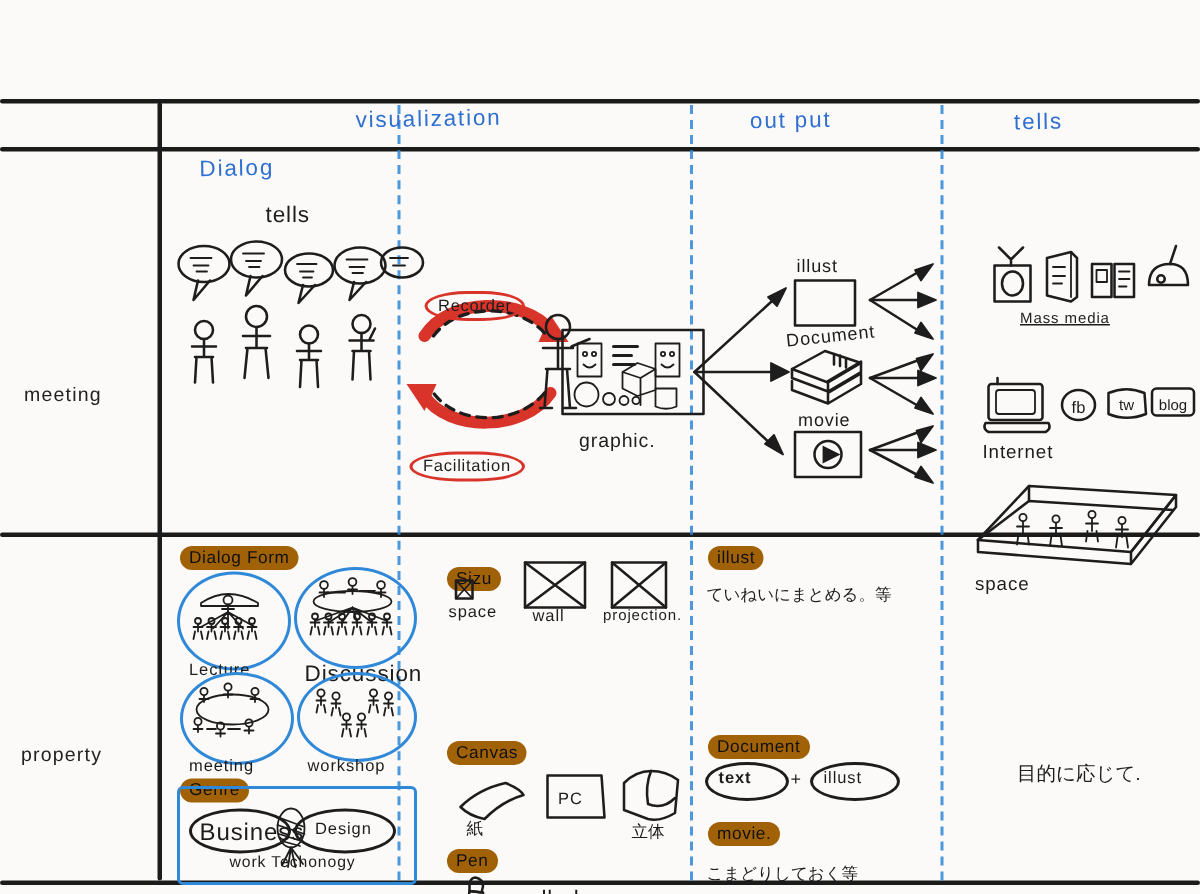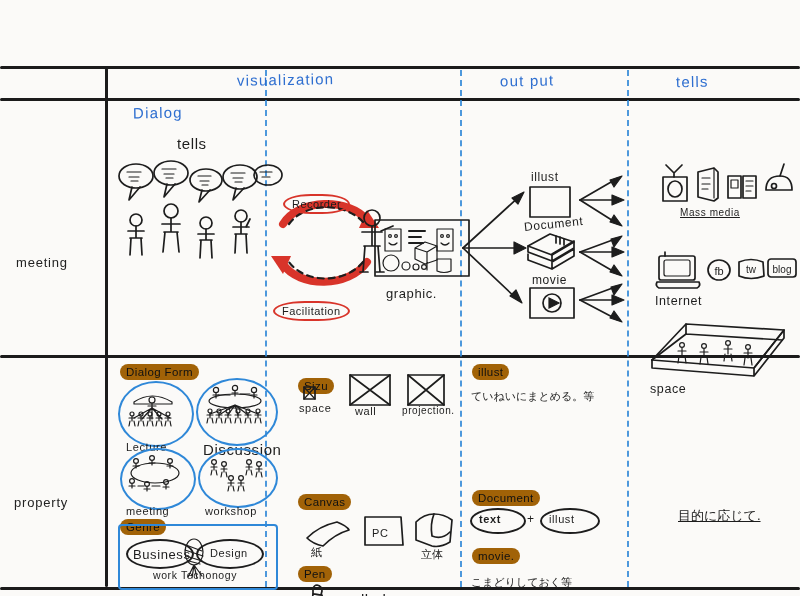--- a/index.html
+++ b/index.html
@@ -367,21 +367,21 @@
         <path d="M25 25 v5 M22 27 h6 M23 30 l-1 5 M27 30 l1 5"></path>
       <circle cx="35" cy="22" r="2.4"></circle>
         <path d="M35 25 v5 M32 27 h6 M33 30 l-1 5 M37 30 l1 5"></path>
     </g>
   </svg>
   <div class="hw sm" style="left:205px;top:447px;font-size:11px;">workshop</div>
 
   <div class="bluetag" style="left:120px;top:461px;">Genre</div>
   <div class="bluerect" style="left:118px;top:466px;width:156px;height:62px;"></div>
   <div class="blackoval" style="left:126px;top:481px;width:64px;height:26px;"></div>
-  <div class="hw sm" style="left:133px;top:489px;font-size:13px;">Business</div>
+  <div class="hw sm" style="left:133px;top:489px;font-size:16px;">Business</div>
   <div class="blackoval" style="left:196px;top:481px;width:64px;height:26px;"></div>
   <div class="hw sm" style="left:210px;top:489px;font-size:11px;">Design</div>
   <svg style="position:absolute;left:183px;top:481px;" width="22" height="28">
     <g class="ink-thin">
       <ellipse cx="11" cy="13" rx="9" ry="13"></ellipse>
       <path d="M3 6 l16 6 M2 11 l18 6 M3 17 l16 5 M6 22 l11 3"></path>
       <path d="M11 26 l-6 12 M11 26 l-2 13 M11 26 l3 13 M11 26 l8 11"></path>
     </g>
   </svg>
   <div class="hw sm" style="left:153px;top:511px;font-size:10.5px;">work Techonogy</div>
@@ -435,15 +435,15 @@
   <div class="bluetag" style="left:472px;top:432px;">Document</div>
   <div class="blackoval" style="left:470px;top:450px;width:52px;height:22px;"></div>
   <div class="hw sm" style="left:479px;top:455px;font-size:11px;font-weight:bold;">text</div>
   <div class="hw" style="left:527px;top:454px;font-size:12px;">+</div>
   <div class="blackoval" style="left:540px;top:450px;width:56px;height:22px;"></div>
   <div class="hw sm" style="left:549px;top:455px;font-size:11px;">illust</div>
 
   <div class="bluetag" style="left:472px;top:490px;">movie.</div>
   <div class="hw jp" style="left:471px;top:517px;font-size:11px;">こまどりしておく等</div>
 
-  <div class="hw jp" style="left:678px;top:449px;font-size:13px;text-decoration:underline;">目的に応じて.</div>
+  <div class="hw jp" style="left:678px;top:449px;font-size:13px;">目的に応じて.</div>
 
 </div>
 
 </body></html>

